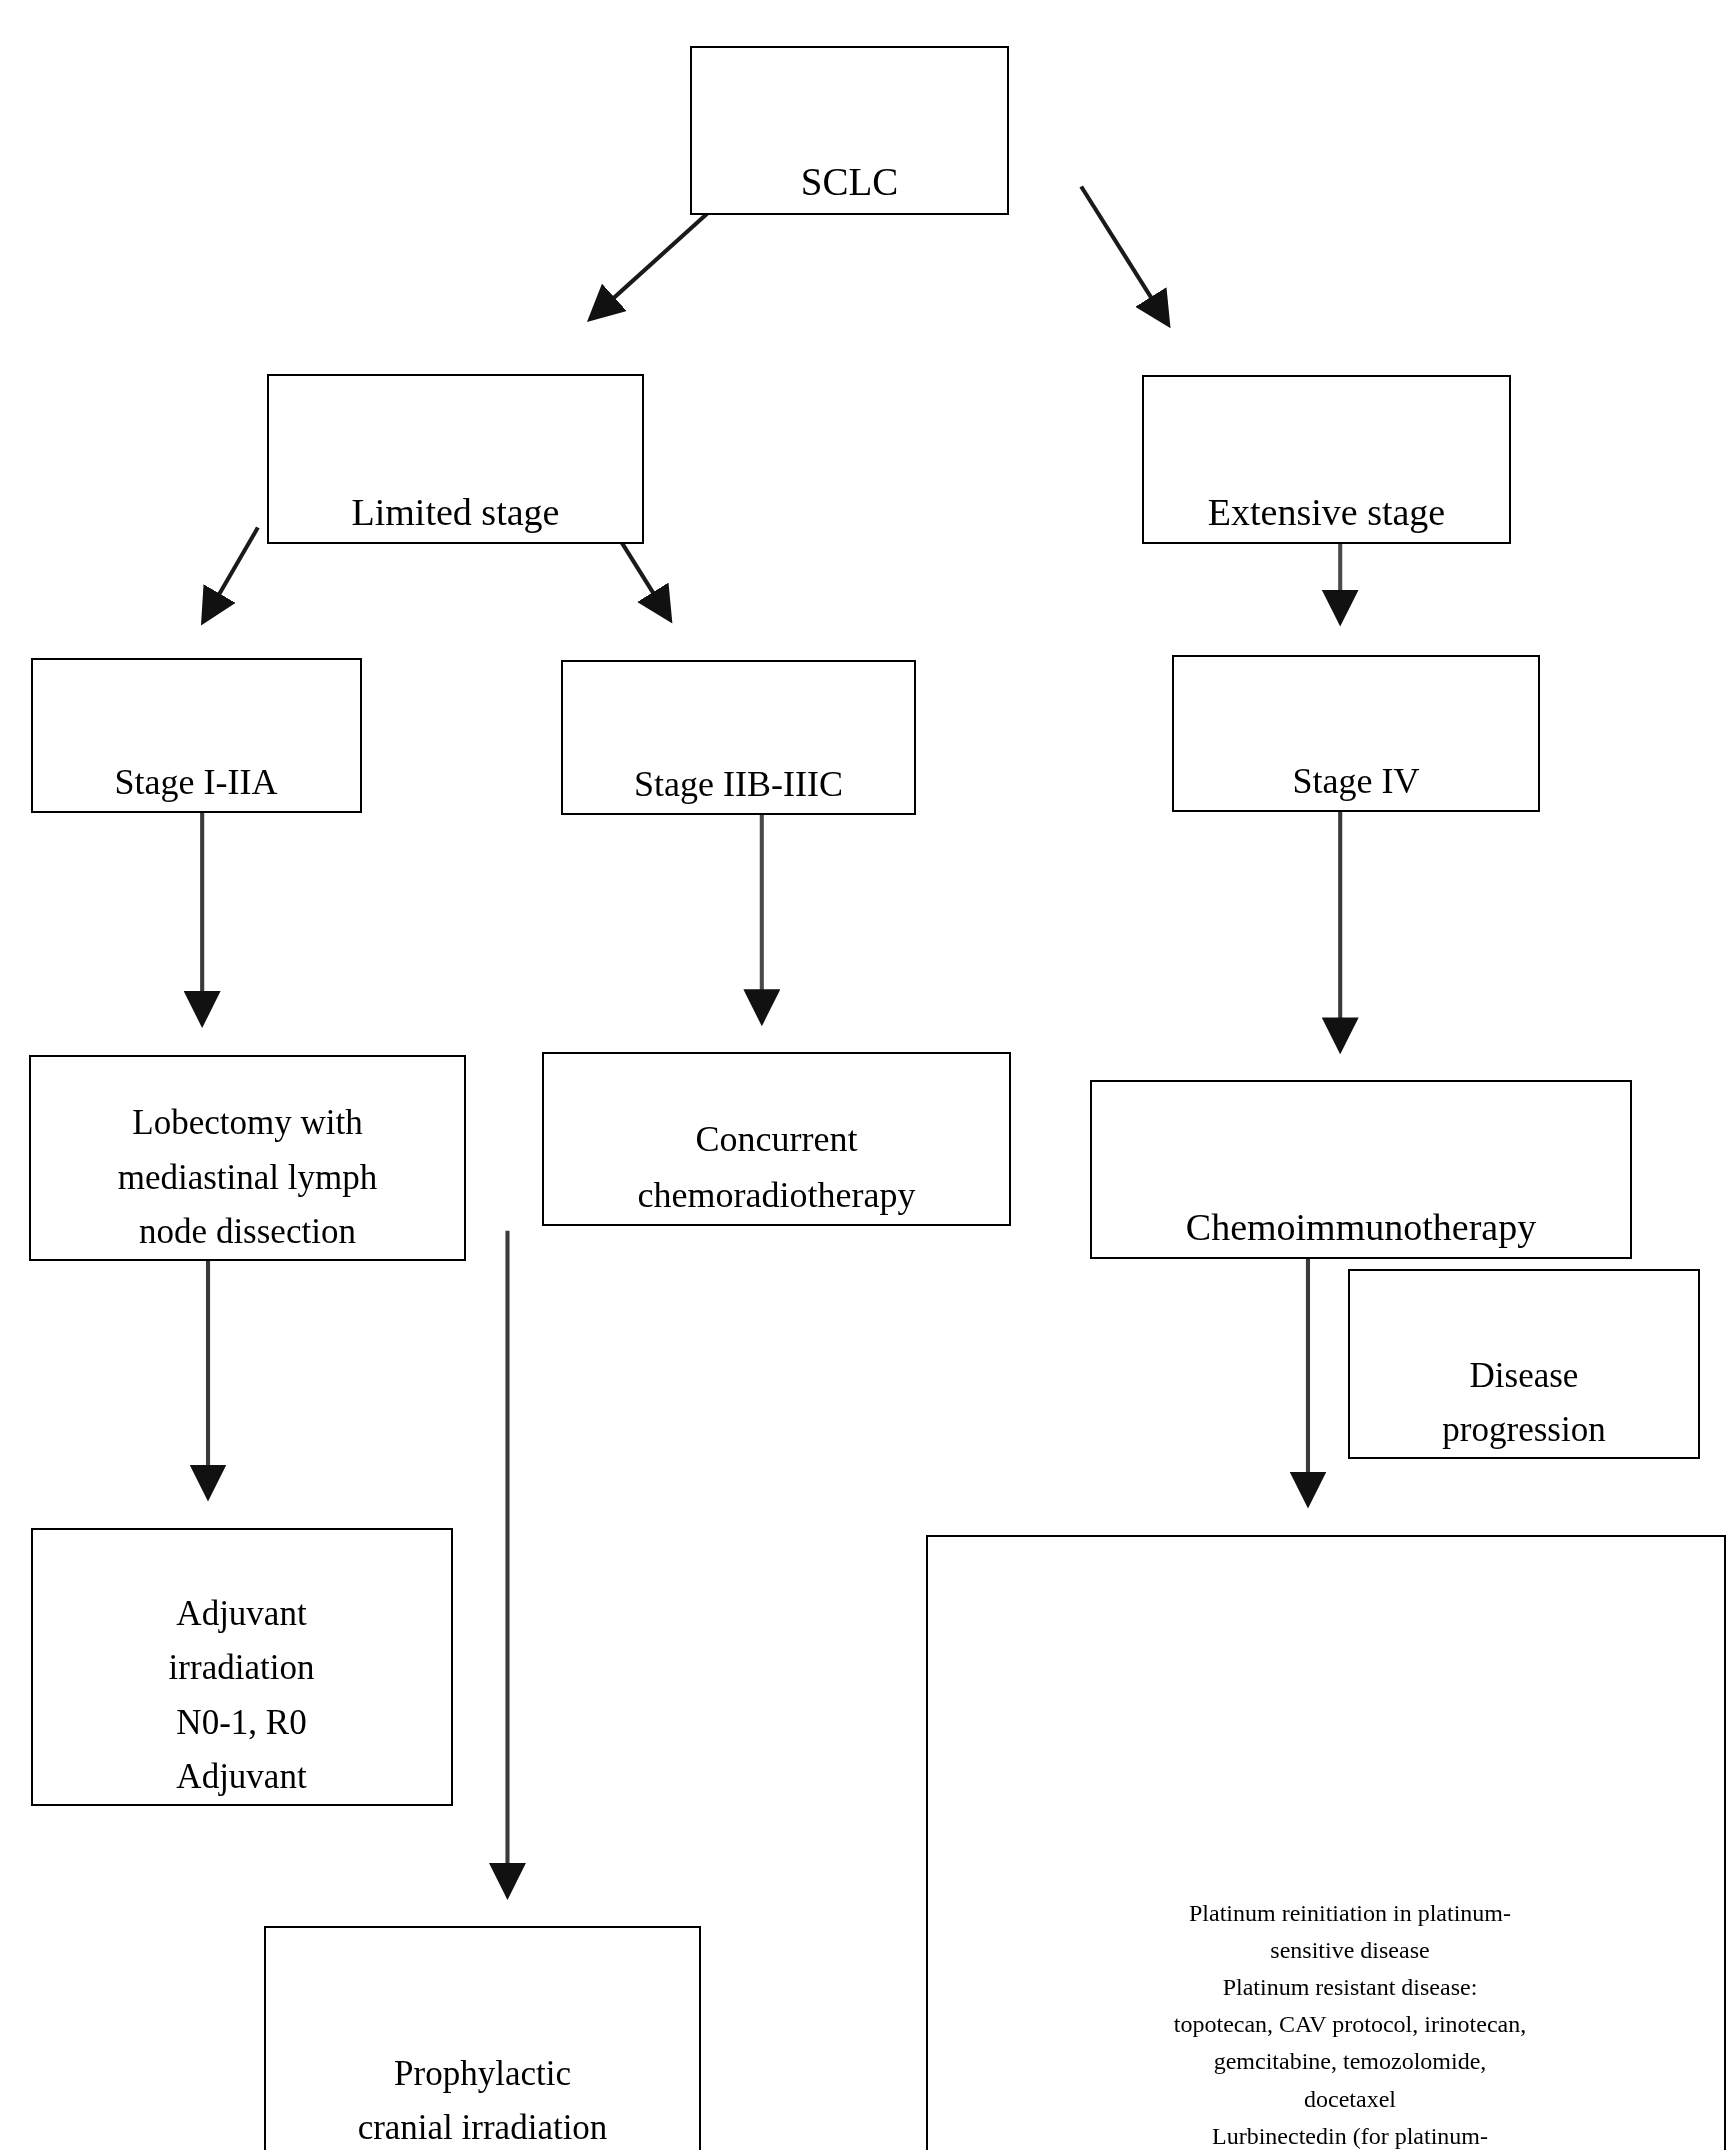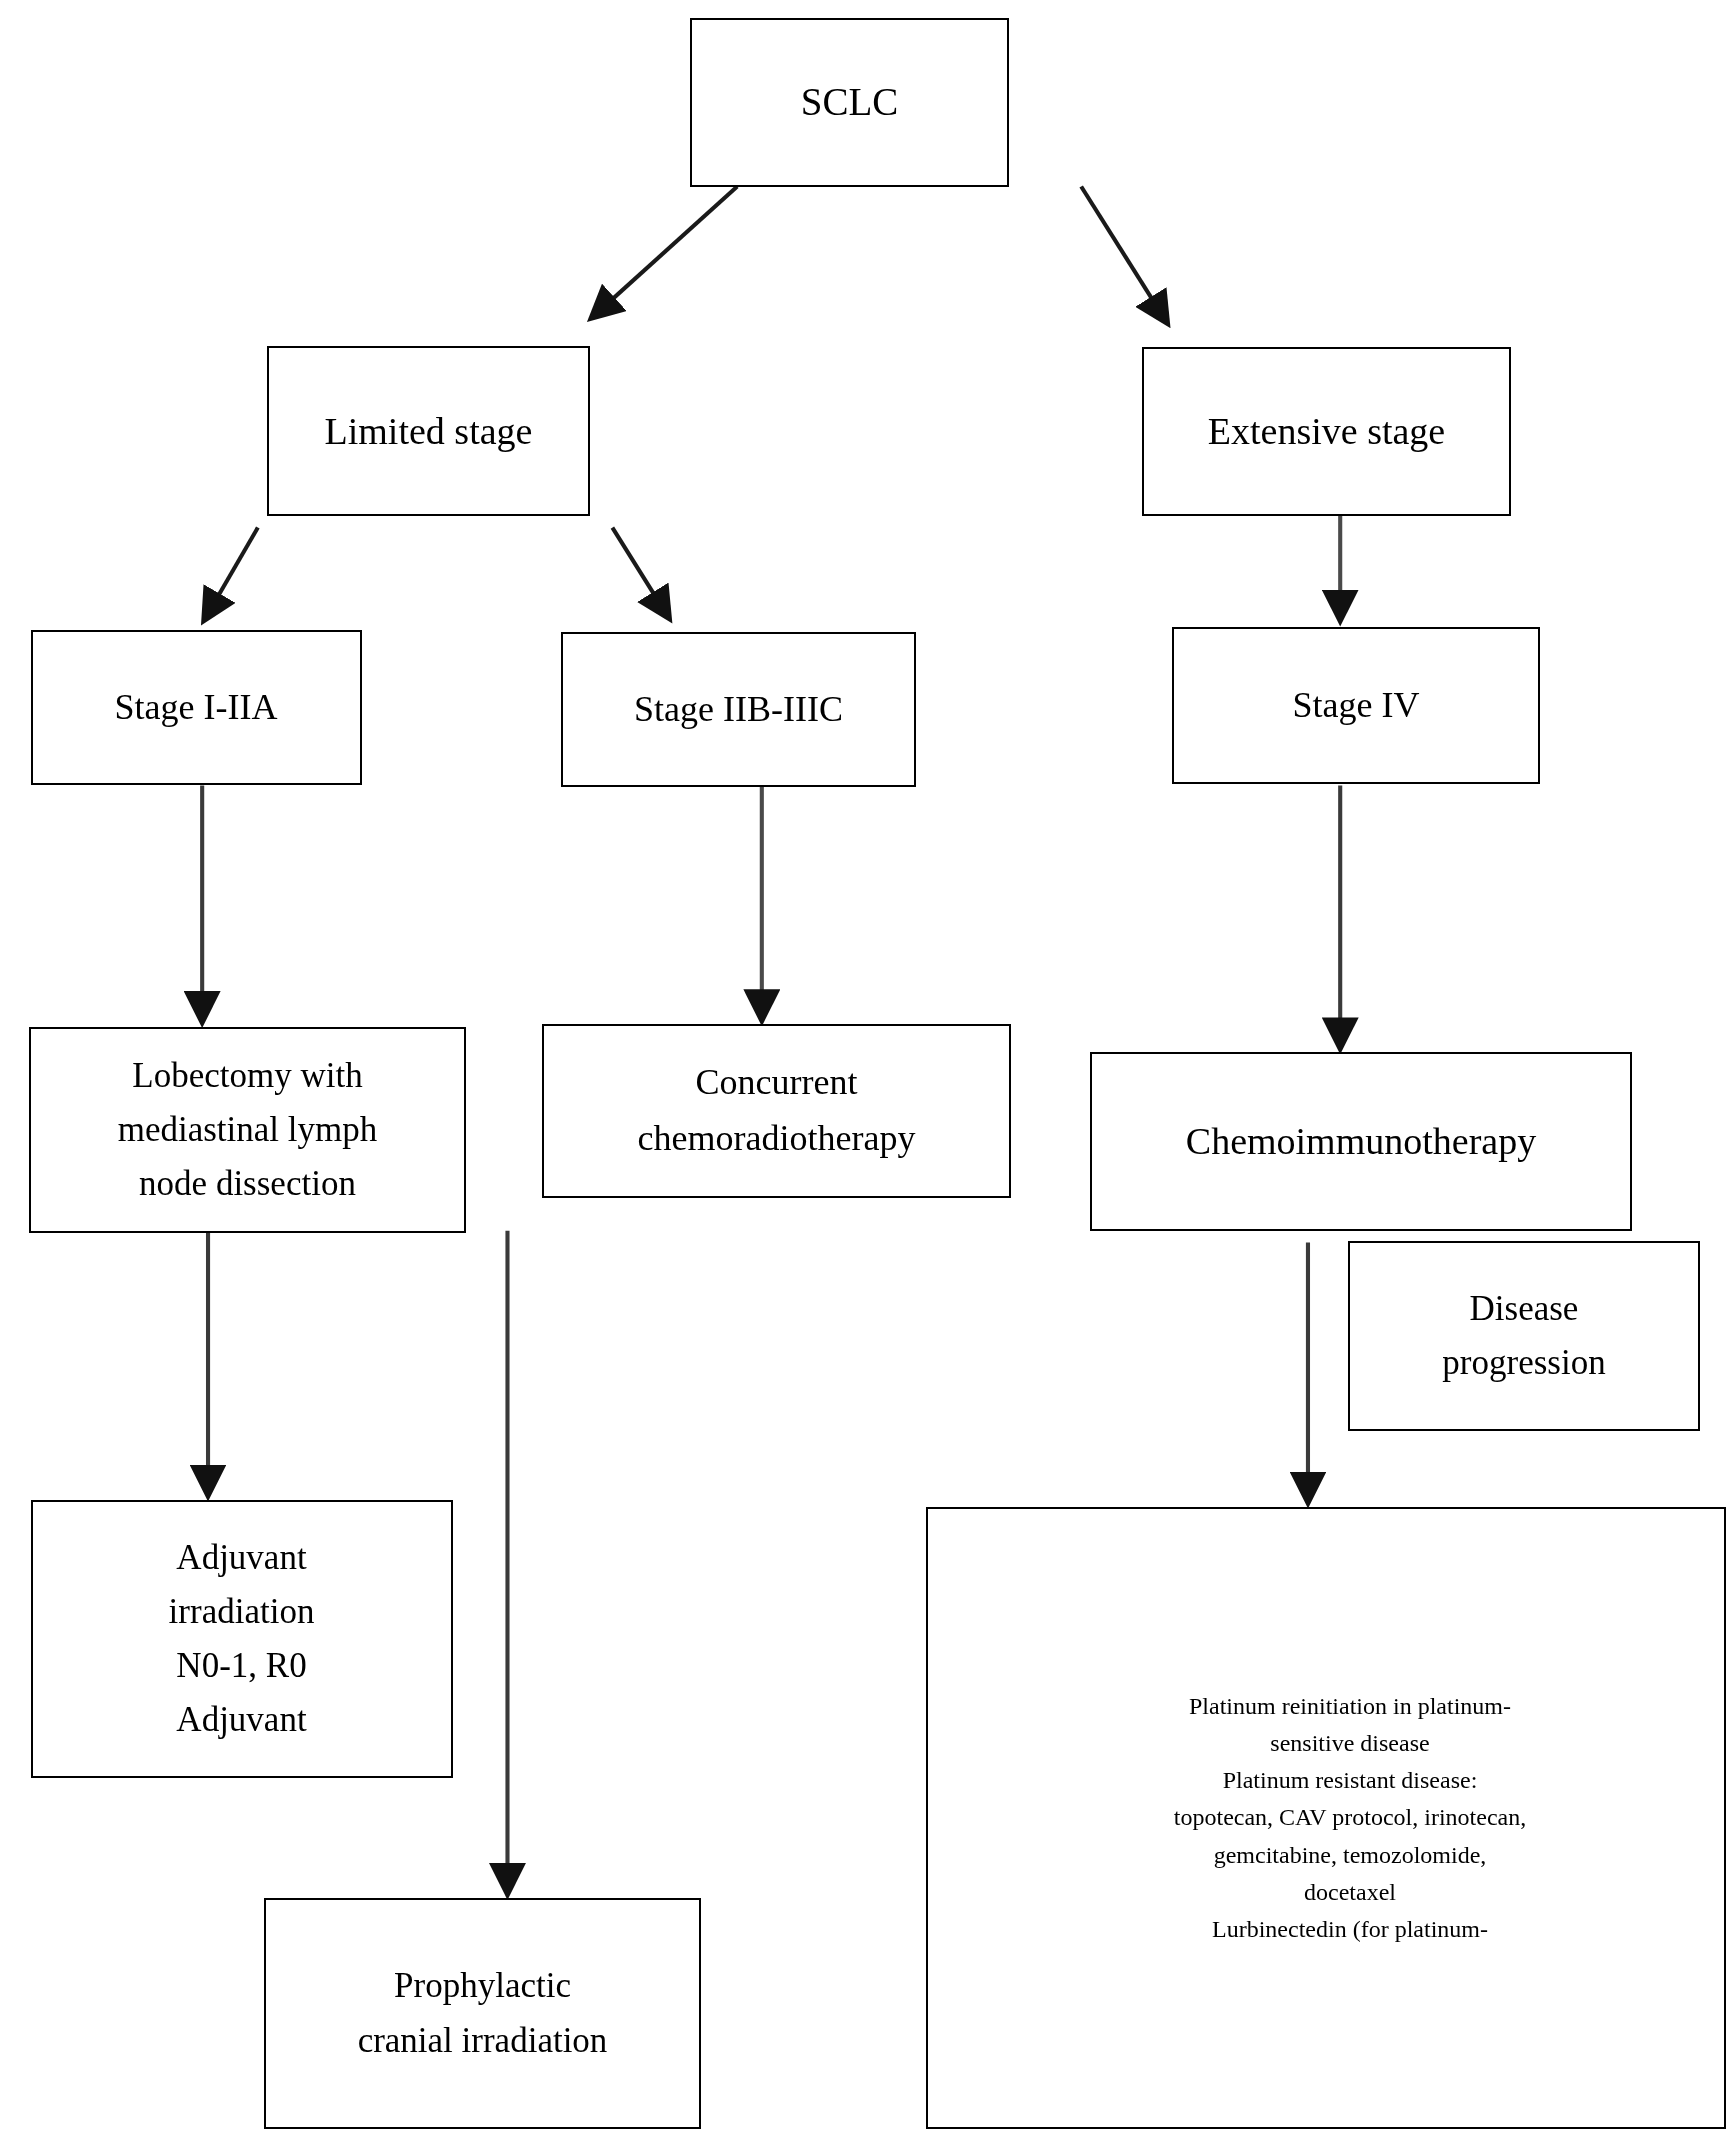--- a/index.html
+++ b/index.html
@@ -13,24 +13,25 @@
     overflow:hidden;
   }
   .node{
     position:absolute;
     box-sizing:border-box;
     border:2.9px solid #000000;
     background:#ffffff;
     display:flex;
     flex-direction:column;
     align-items:center;
-    justify-content:center;
+    justify-content:flex-end;
     text-align:center;
     line-height:1.55;
     color:#000000;
+    margin-top:28px;
   }
   .node .ln{display:block;white-space:nowrap;}
   .f58{font-size:24px;padding-left:48px;}
   .f60{font-size:35px;}
   .f62{font-size:36px;}
   .f64{font-size:38px;}
   .f66{font-size:39px;}
   svg.edges{position:absolute;left:0;top:0;width:1734px;height:2151px;pointer-events:none;}
 </style>
 </head>
@@ -65,21 +66,21 @@
 
     <line x1="866" y1="2100" x2="866" y2="3228" stroke="#3a3a3a" stroke-width="7" marker-end="url(#ah)"></line>
 
     <line x1="2232" y1="2120" x2="2232" y2="2560" stroke="#3a3a3a" stroke-width="7" marker-end="url(#ah)"></line>
   </svg>
 
   <div class="node f66" style="left:690px;top:17.6px;width:319px;height:169px;">
     <span class="ln">SCLC</span>
   </div>
 
-  <div class="node f64" style="left:267px;top:346px;width:323px;height:170px;">
+  <div class="node f64" style="left:267px;top:346px;width:377px;height:170px;">
     <span class="ln">Limited stage</span>
   </div>
 
   <div class="node f64" style="left:1142px;top:347px;width:369px;height:169px;">
     <span class="ln">Extensive stage</span>
   </div>
 
   <div class="node f62" style="left:30.5px;top:630px;width:331px;height:155px;">
     <span class="ln">Stage I-IIA</span>
   </div>

